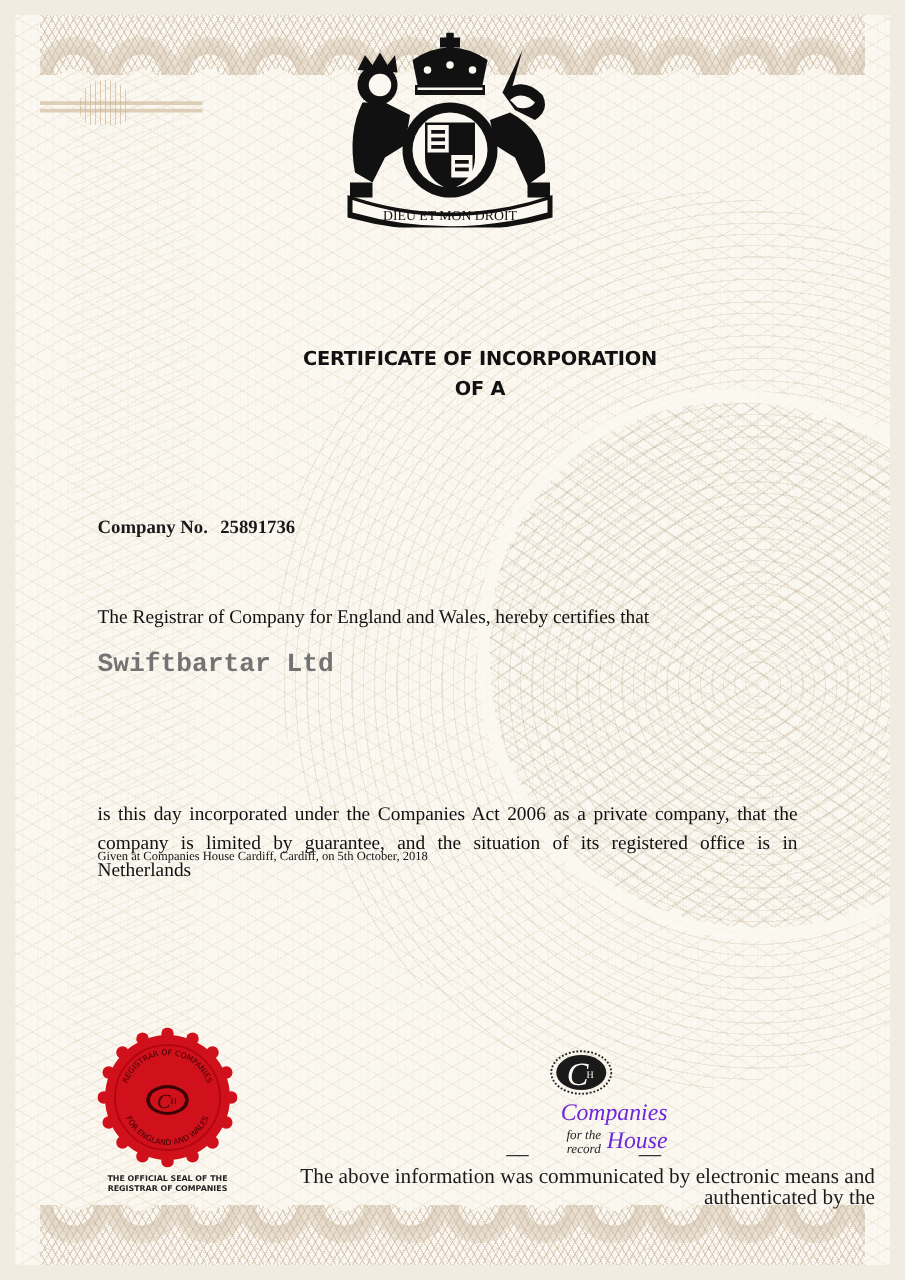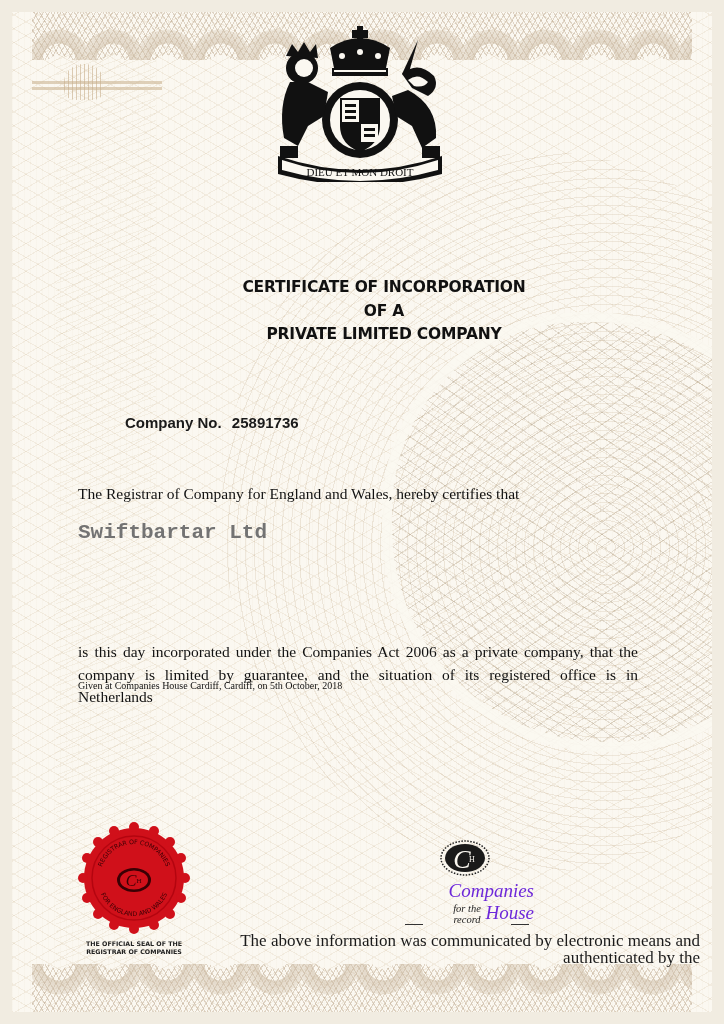--- a/index.html
+++ b/index.html
@@ -67,21 +67,21 @@
   .crest {
     position: absolute; left: 268px; top: 26px; width: 184px; height: 156px;
   }
   .title {
     position: absolute; left: 0; right: 0; top: 276px; text-align: center;
     font-family: "DejaVu Sans", sans-serif; font-weight: bold;
     font-size: 15.5px; line-height: 23.5px; letter-spacing: -0.2px; color: #111; margin-left: 44px;
   }
   .company-no {
     position: absolute; left: 78px; top: 414px;
-    font-family: Liberation Sans, sans-serif; font-weight: bold; font-size: 15px; color: #1a1a1a; margin-left: 47px;
+    font-family: Liberation Serif, serif; font-weight: bold; font-size: 15px; color: #1a1a1a;
   }
   .company-no .num { margin-left: 6px; }
   .registrar-line {
     position: absolute; left: 78px; top: 485px; font-size: 15.5px;
   }
   .company-name {
     position: absolute; left: 78px; top: 521px;
     font-family: "Liberation Mono", monospace; font-weight: bold; font-size: 21px; color: #737373;
   }
   .incorporation {
@@ -181,21 +181,20 @@
     </g>
 
   <path d="M10 130 Q92 158 174 130 L174 148 Q92 170 10 148 Z" fill="#111"></path>
   <path d="M14 134 Q92 160 170 134 L170 144 Q92 166 14 144 Z" fill="#fbf8f1"></path>
   <text x="92" y="150" text-anchor="middle" font-family="Liberation Serif, serif" font-size="11" fill="#111">DIEU ET MON DROIT</text>
 </svg>
 
 <div class="title">
   <div>CERTIFICATE OF INCORPORATION</div>
   <div>OF A</div>
-  <div>PRIVATE LIMITED COMPANY</div>
 </div>
 
 <div class="company-no">
   <span>Company No.</span>
   <span class="num">25891736</span>
 </div>
 
 <div class="registrar-line">The Registrar of Company for England and Wales, hereby certifies that</div>
 
 <div class="company-name">Swiftbartar Ltd</div>

